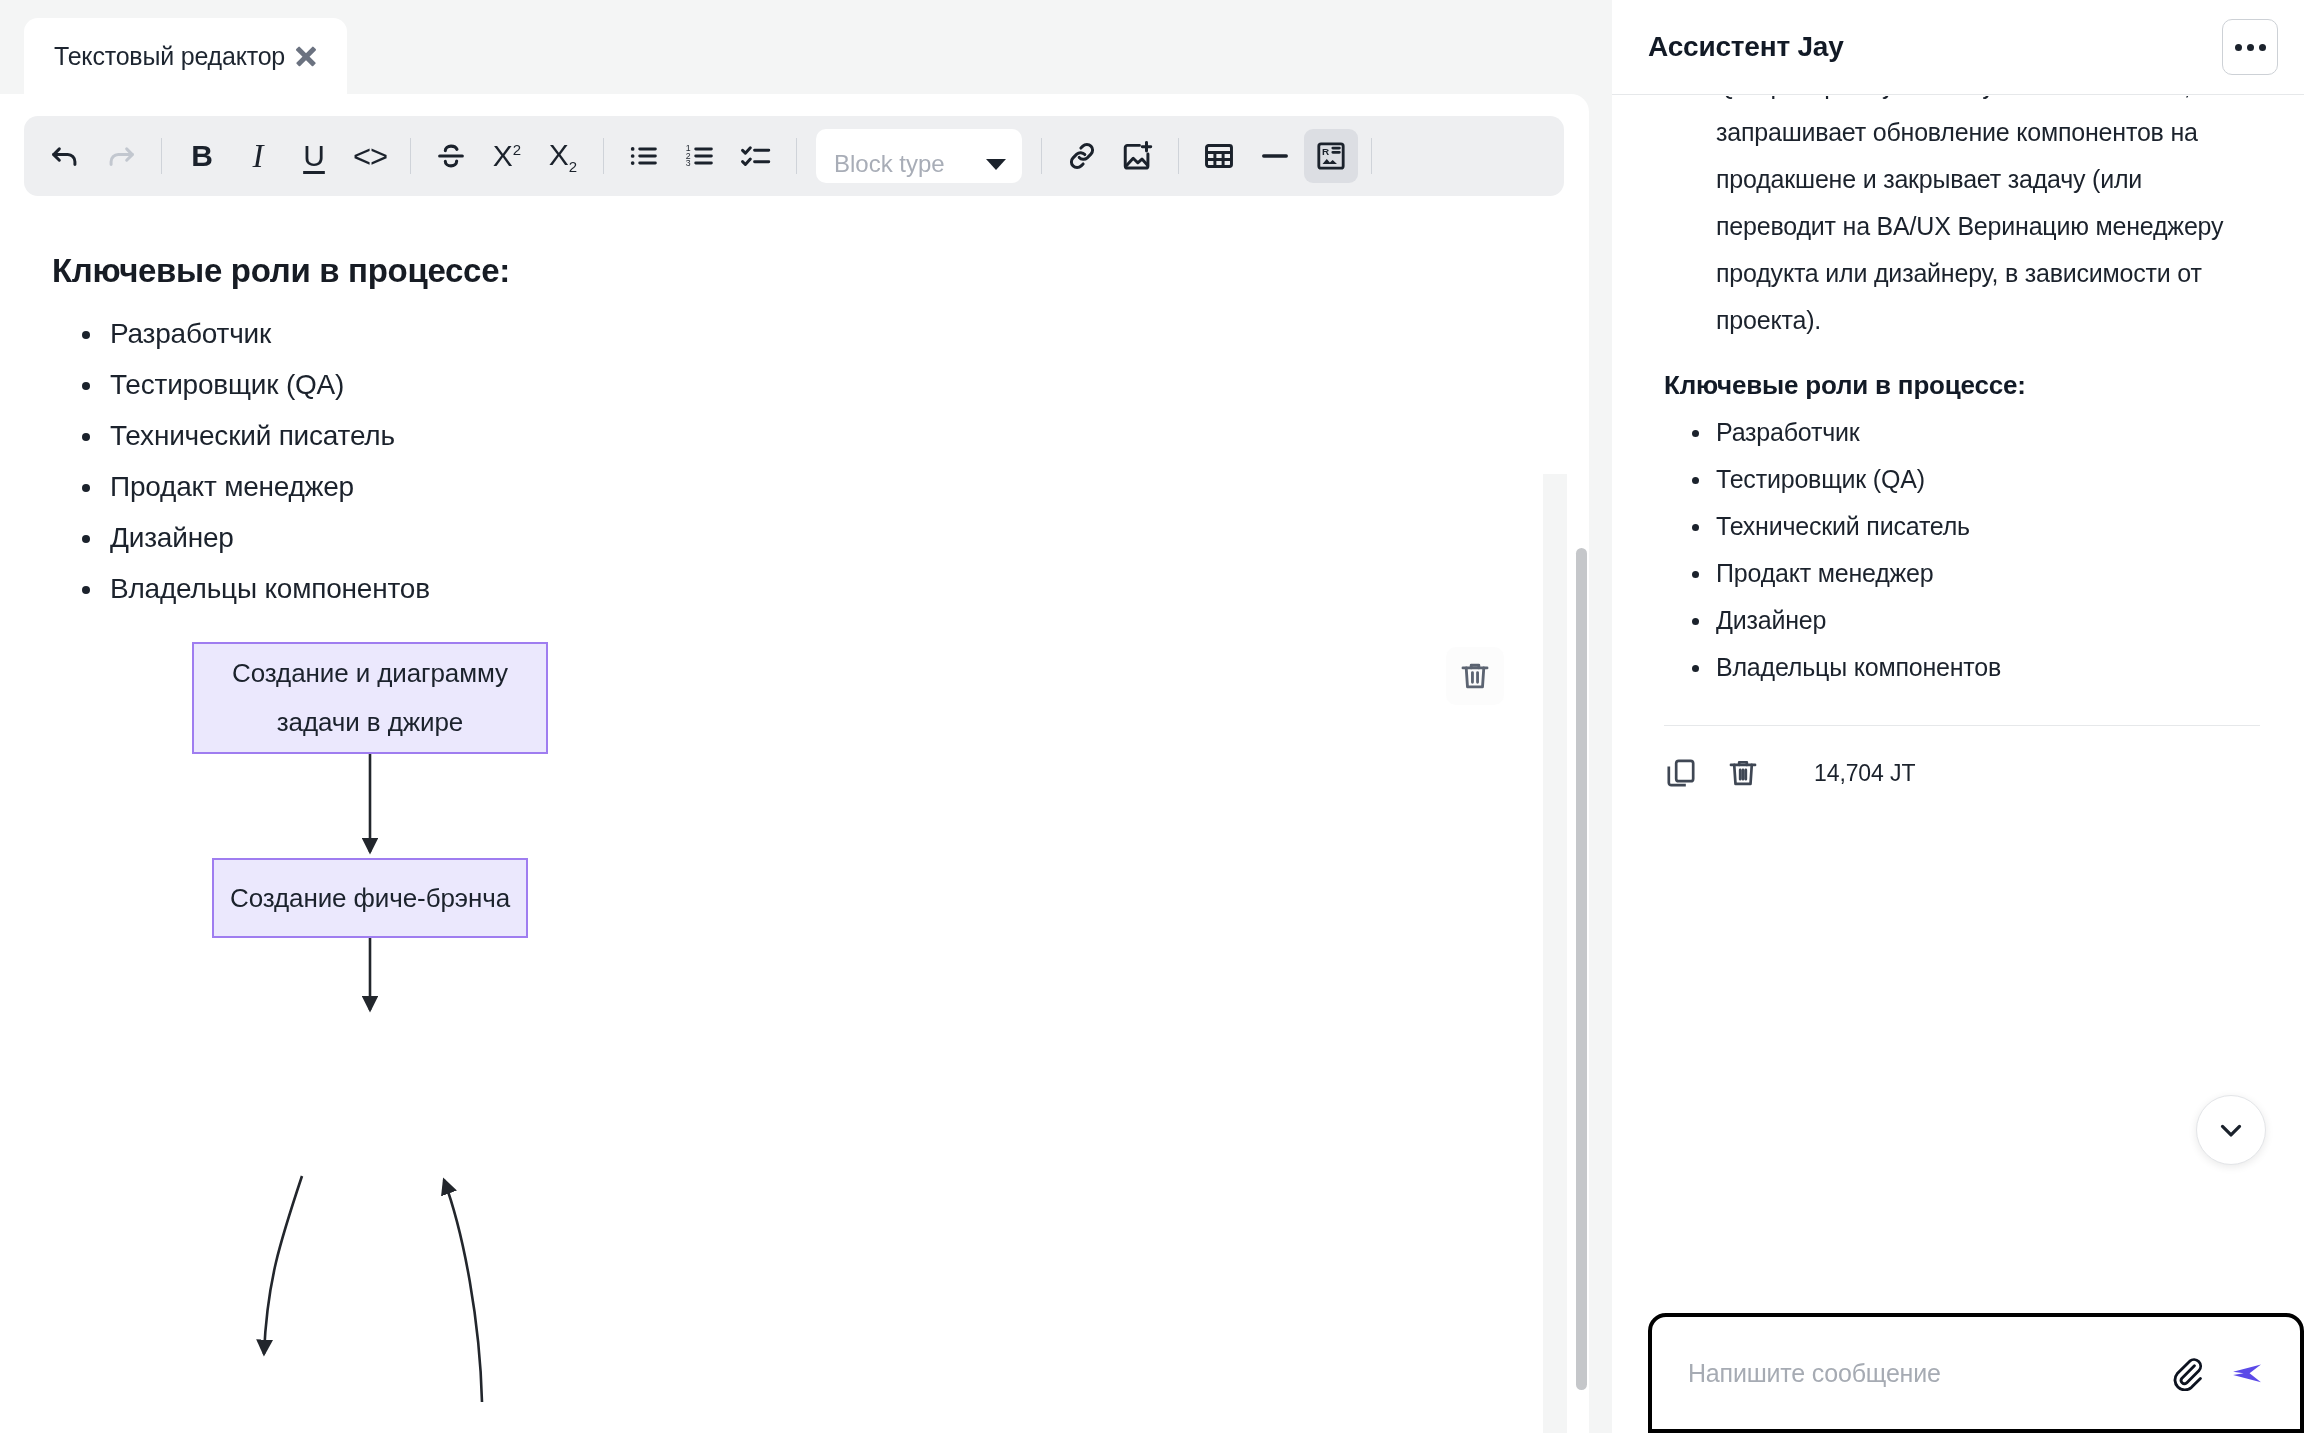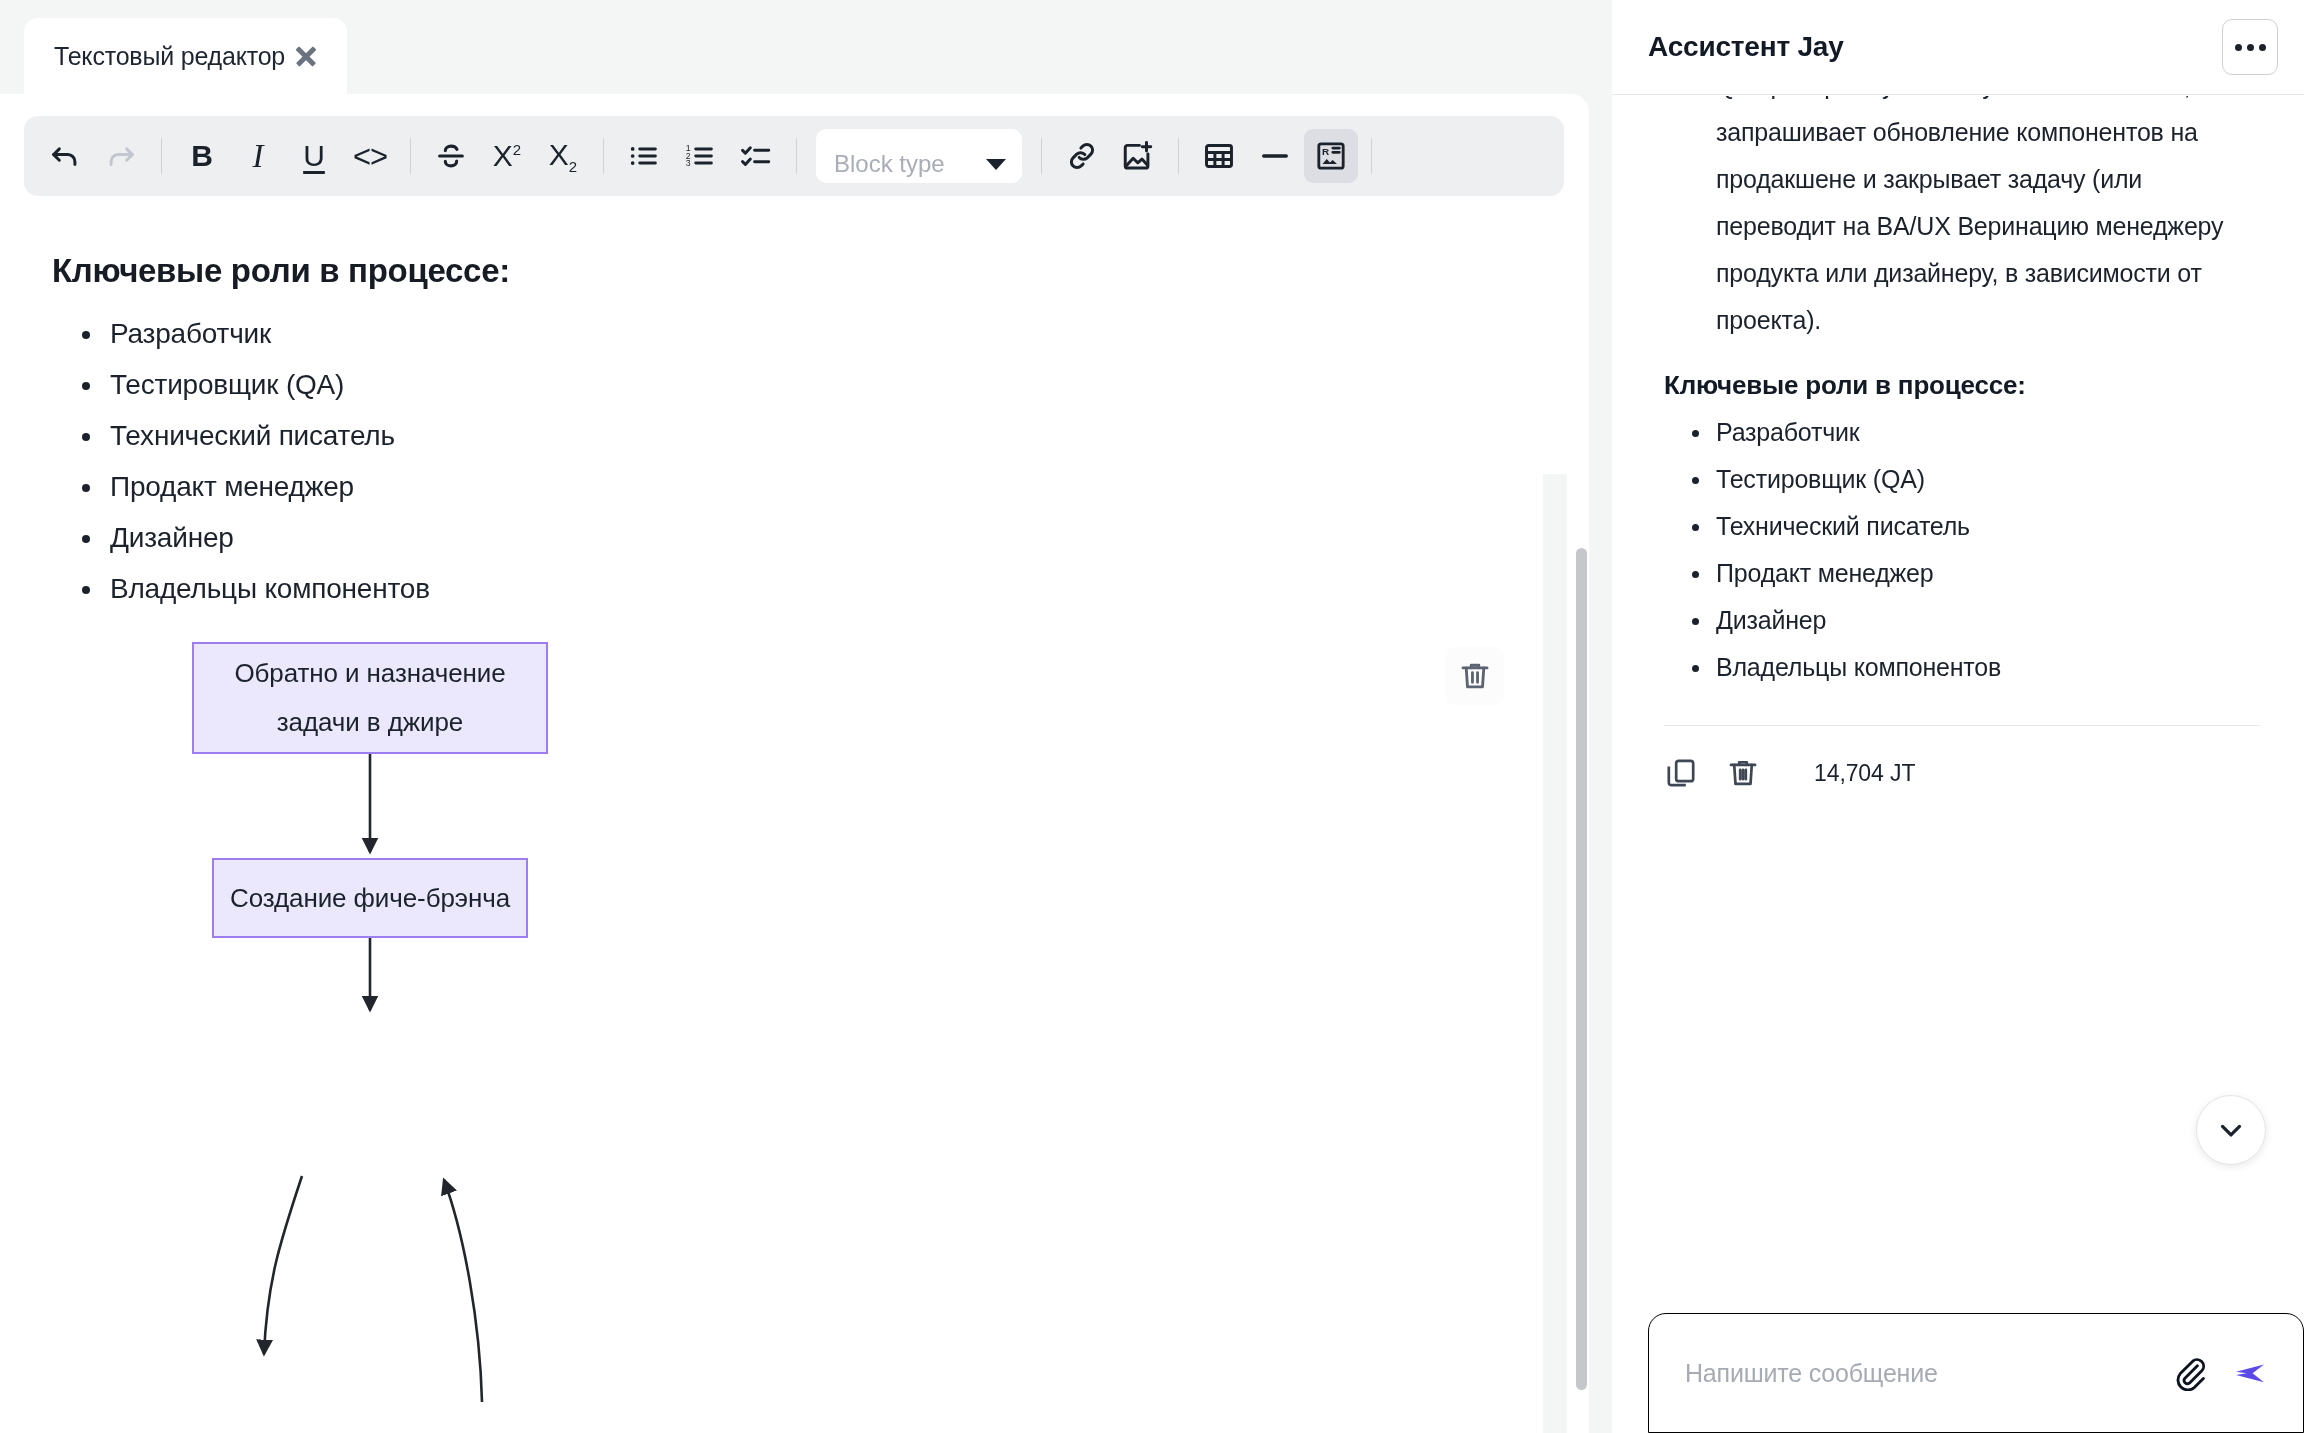--- a/index.html
+++ b/index.html
@@ -176,21 +176,21 @@
     position: absolute; right: 38px; bottom: 268px;
     width: 70px; height: 70px; border-radius: 50%;
     background: #ffffff; border: 1px solid #e3e5e8;
     box-shadow: 0 2px 9px rgba(0,0,0,.09);
     display: flex; align-items: center; justify-content: center; cursor: pointer;
   }
 
   .composer {
     position: absolute; left: 36px; bottom: 0; width: 656px; height: 120px;
     background: #ffffff;
-    border: 1px solid #000000;
+    border: 4px solid #000000;
     border-radius: 18px 18px 0 0;
     display: flex; align-items: center; padding: 0 32px 0 36px; gap: 22px;
   }
   .composer-input {
     flex: 1; border: 0; outline: 0; background: transparent;
     font-family: "Liberation Sans", sans-serif; font-size: 25px; color: #1b222c;
     letter-spacing: -0.2px;
   }
   .composer-input::placeholder { color: #a6abb3; }
   .icon-btn { width: 40px; height: 40px; display: flex; align-items: center; justify-content: center; cursor: pointer; flex: 0 0 auto; }
@@ -348,21 +348,21 @@
                 <path d="M0 0 L10 5 L0 10 z" fill="#22262c"></path>
               </marker>
             </defs>
             <path d="M318 112 L318 210" stroke="#22262c" stroke-width="2.6" fill="none" marker-end="url(#ah)"></path>
             <path d="M318 296 L318 368" stroke="#22262c" stroke-width="2.6" fill="none" marker-end="url(#ah)"></path>
             <path d="M250 534 C228 600 215 640 212 712" stroke="#22262c" stroke-width="2.6" fill="none" marker-end="url(#ah)"></path>
             <path d="M430 760 C428 680 412 592 392 538" stroke="#22262c" stroke-width="2.6" fill="none" marker-end="url(#ah)"></path>
           </svg>
 
           <div class="node node-1">
-            <span><span>Обратно и назначение</span><br><span>задачи в джире</span></span>
+            <span><span>Создание и диаграмму</span><br><span>задачи в джире</span></span>
           </div>
           <div class="node node-2">
             <span>Создание фиче-брэнча</span>
           </div>
 
           <div class="diagram-delete">
             <svg width="34" height="34" viewBox="0 0 24 24" fill="none" stroke="#5c6472" stroke-width="2" stroke-linecap="round" stroke-linejoin="round">
               <path d="M3.5 6.3h17"></path>
                 <path d="M9.3 6.3V4.4h5.4v1.9"></path>
               <path d="M5.8 6.3l.9 13.4h10.6l.9-13.4"></path>

